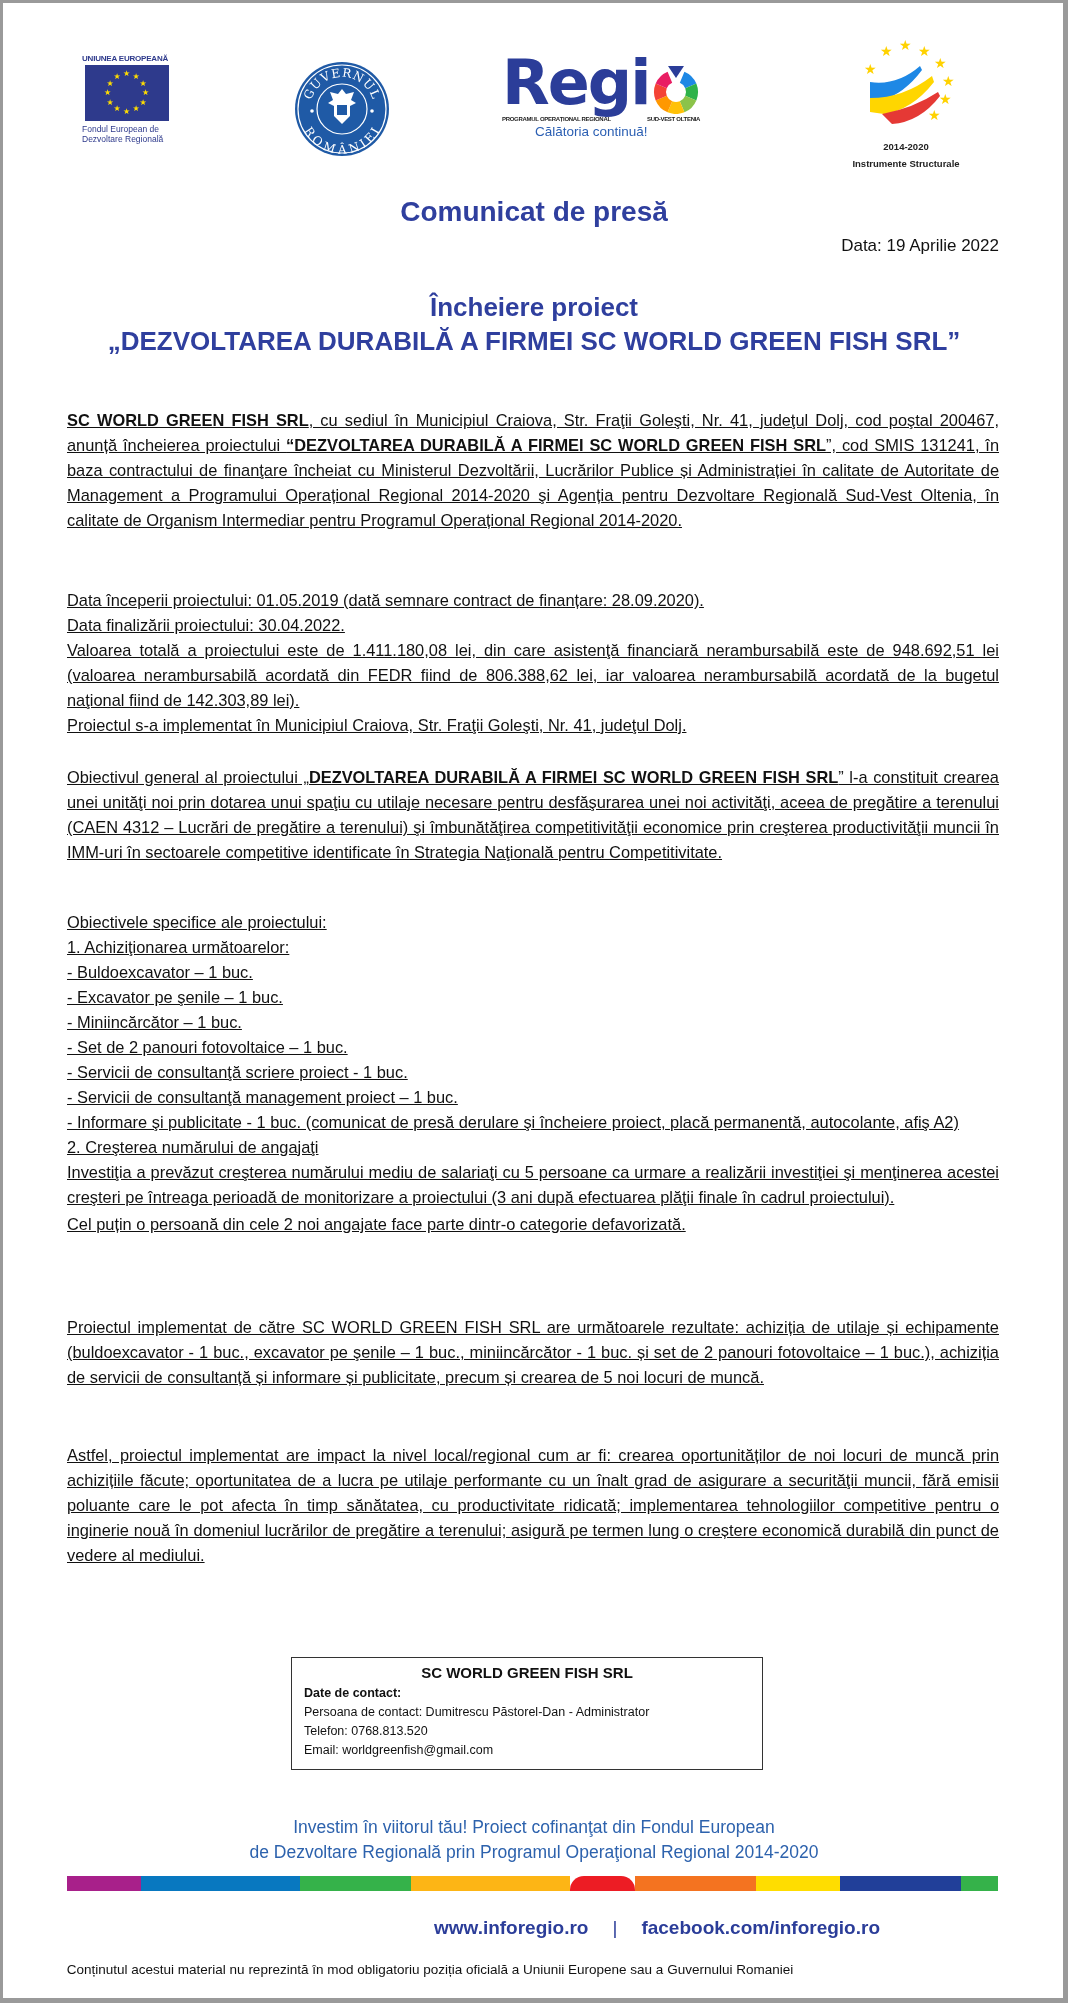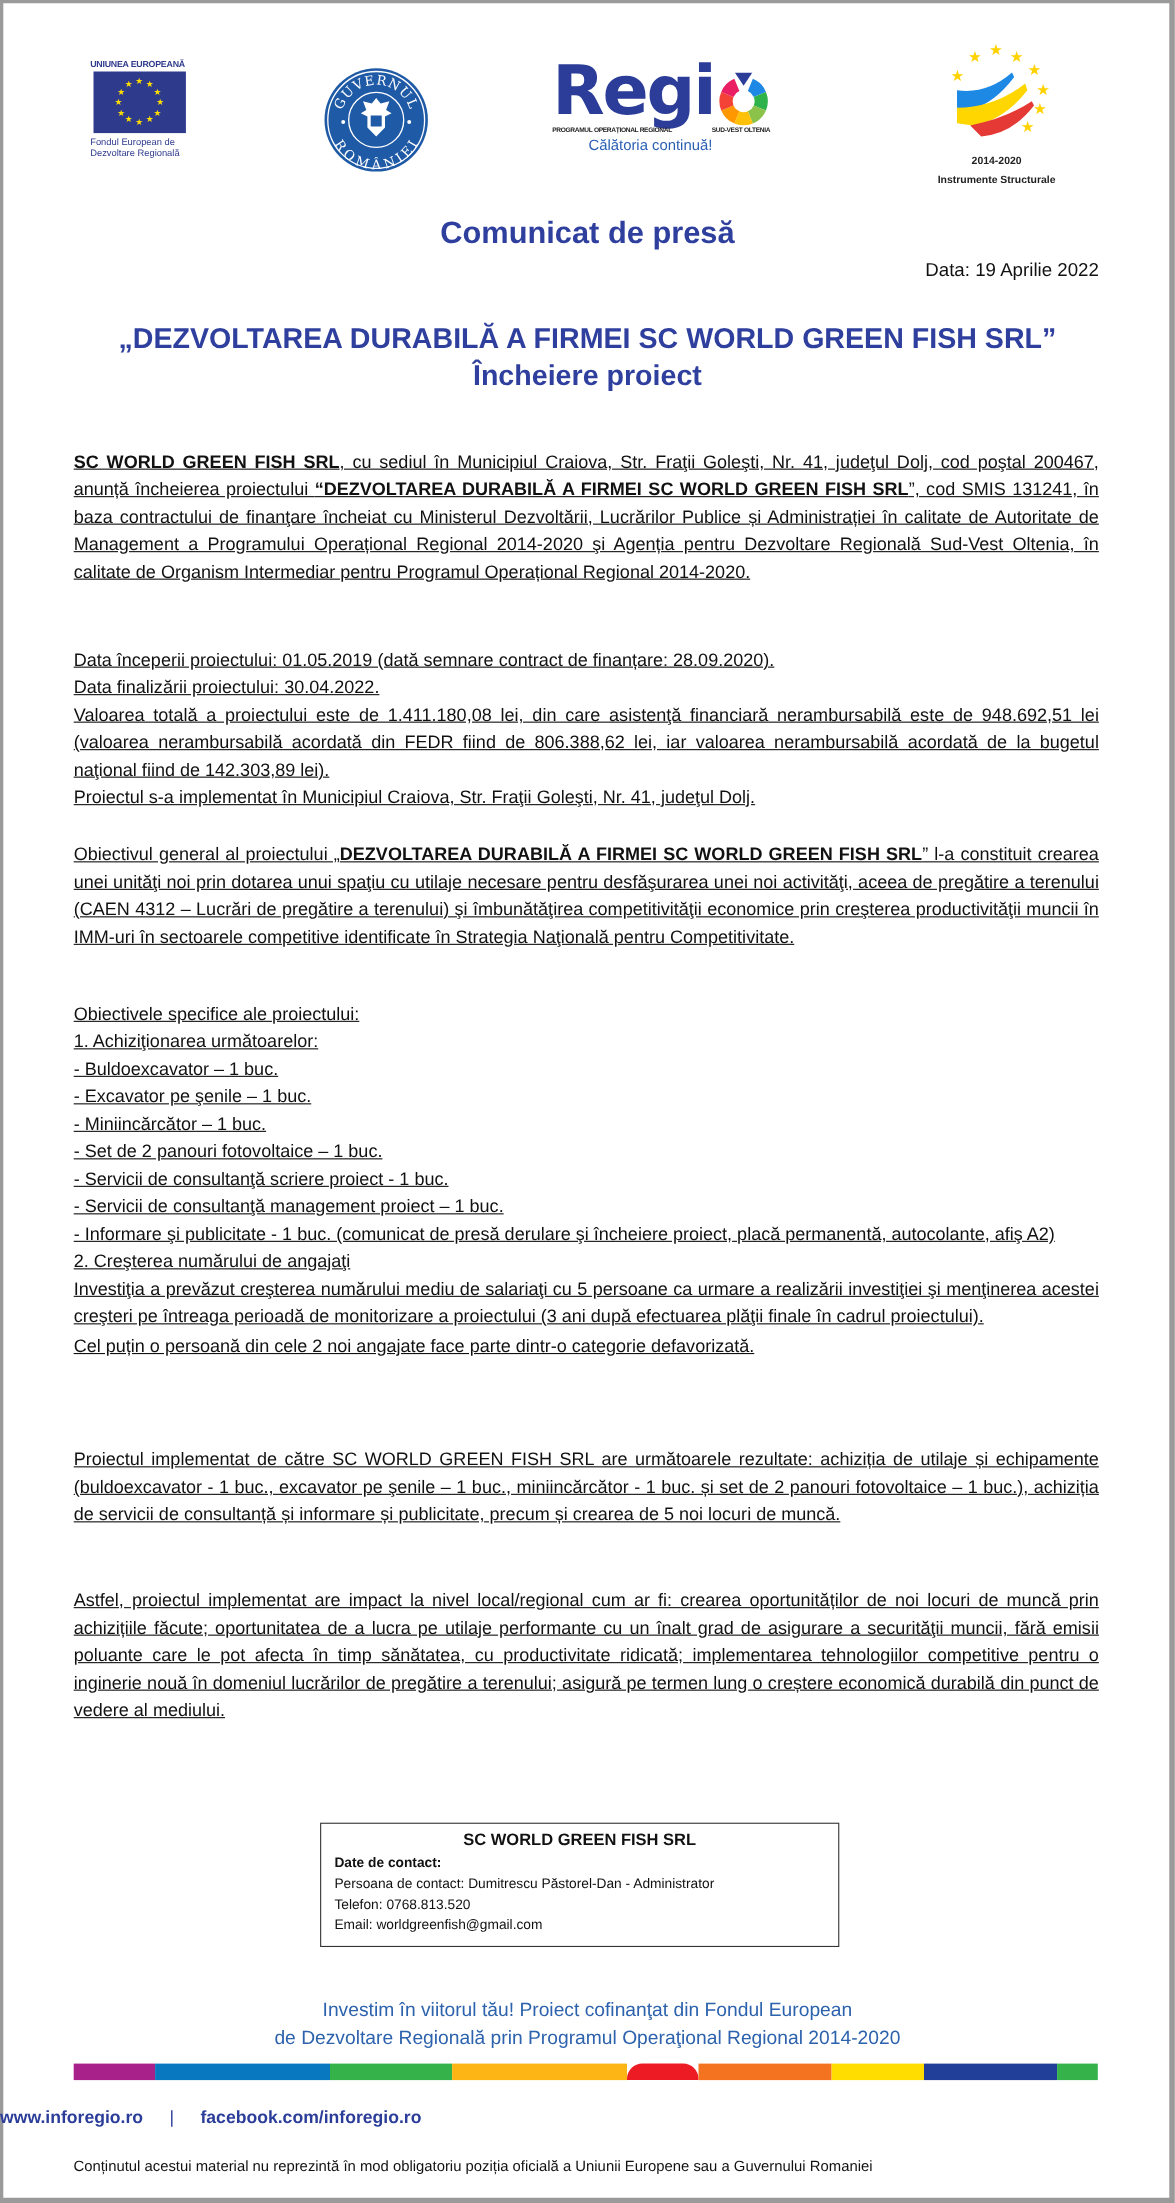--- a/index.html
+++ b/index.html
@@ -46,21 +46,21 @@
   .contact { position:absolute; left:291px; top:1657px; width:472px; height:113px; box-sizing:border-box;
              border:1.5px solid #333; padding:4px 12px; }
   .contact .ct { text-align:center; font-weight:bold; font-size:15px; line-height:22px; color:#111; }
   .contact .cl { font-size:12.5px; line-height:19px; color:#111; }
 
   
   .invest { position:absolute; left:0; width:1068px; top:1815px; text-align:center; font-size:17.5px;
             line-height:25px; color:#2d62ad; }
   .rainbow { position:absolute; left:67px; top:1876px; width:931px; height:15px; display:flex; }
   .rainbow span { display:block; height:100%; }
-  .links { position:absolute; left:0; width:880px; top:1917px; text-align:left; font-size:16px;
+  .links { position:absolute; left:0; width:880px; top:1917px; text-align:right; font-size:19px;
            font-weight:bold; color:#2b3d99; }
   .links a { color:#2b3d99; text-decoration:none; }
   .links .sep { margin:0 24px; font-weight:normal; }
   .disclaimer { position:absolute; left:0; width:860px; top:1962px; text-align:center; font-size:13.5px; color:#111; }
 </style>
 </head>
 <body>
 
 <div class="frame"></div>
 
@@ -140,22 +140,22 @@
     <path d="M28 62 Q62 62 90 40 L92 46 Q70 74 42 78 L28 76 Z" fill="#ffd600"></path>
     <path d="M40 78 Q72 72 96 56 L98 60 Q78 86 50 88 Z" fill="#e53935"></path>
   </svg>
   <div class="cap" style="top:94px;margin-top:28px;">Instrumente Structurale</div>
   <div class="cap" style="top:105px;">2014-2020</div>
 </div>
 
 <div class="h-main">Comunicat de presă</div>
 <div class="date">Data: 19 Aprilie 2022</div>
 <div class="h-sub">
+  <div>Încheiere proiect</div>
   <div>„DEZVOLTAREA DURABILĂ A FIRMEI SC WORLD GREEN FISH SRL”</div>
-  <div>Încheiere proiect</div>
 </div>
 
 <div class="body just" style="top:408px;">
   <p class="p"><b>SC WORLD GREEN FISH SRL</b><span>, cu sediul în Municipiul Craiova, Str. Fraţii Goleşti, Nr. 41, judeţul Dolj, cod poştal 200467, anunță încheierea proiectului </span><b>“DEZVOLTAREA DURABILĂ A FIRMEI SC WORLD GREEN FISH SRL</b><span>”, cod SMIS 131241, în baza contractului de finanţare încheiat cu Ministerul Dezvoltării, Lucrărilor Publice și Administrației în calitate de Autoritate de Management a Programului Operațional Regional 2014-2020 şi Agenția pentru Dezvoltare Regională Sud-Vest Oltenia, în calitate de Organism Intermediar pentru Programul Operațional Regional 2014-2020.</span></p>
 </div>
 
 <div class="body just" style="top:588px;">
   <p class="p">Data începerii proiectului: 01.05.2019 (dată semnare contract de finanțare: 28.09.2020).</p>
   <p class="p">Data finalizării proiectului: 30.04.2022.</p>
   <p class="p">Valoarea totală a proiectului este de 1.411.180,08 lei, din care asistenţă financiară nerambursabilă este de 948.692,51 lei (valoarea nerambursabilă acordată din FEDR fiind de 806.388,62 lei, iar valoarea nerambursabilă acordată de la bugetul naţional fiind de 142.303,89 lei).</p>

